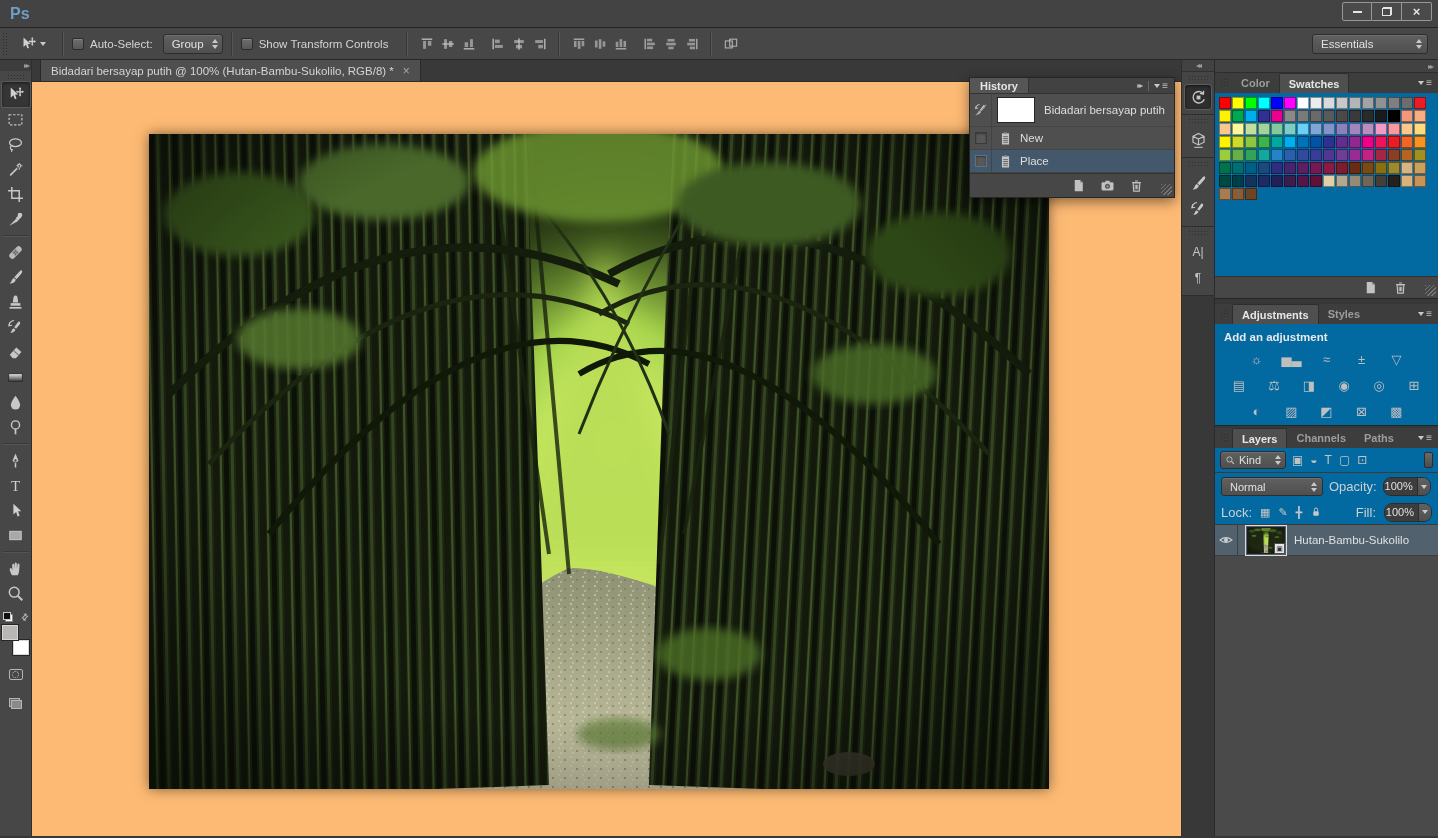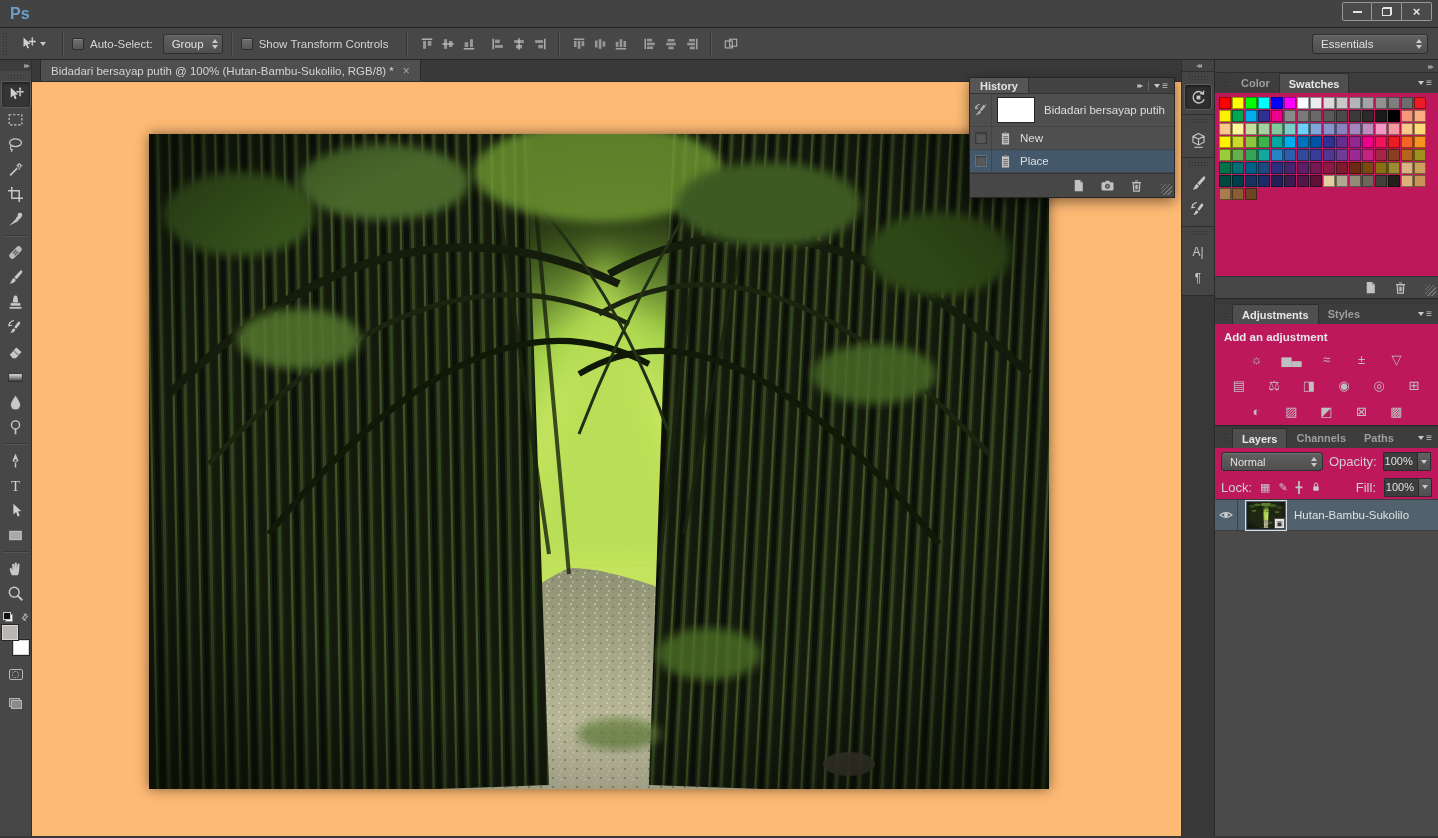--- a/index.html
+++ b/index.html
@@ -119,21 +119,21 @@
   .dock-grip { width:20px; height:6px; margin:3px 0 2px;
                background-image:radial-gradient(#2e2e2e 40%, transparent 41%); background-size:3px 3px; }
   .dock-btn { width:26px; height:24px; display:flex; align-items:center; justify-content:center;
               border-radius:3px; color:#c6c6c6; font-size:12px; margin-top:2px; }
   .dock-btn.active { background:#2e2e2e; box-shadow:inset 0 1px 3px rgba(0,0,0,.6), 0 0 0 1px #5c5c5c; }
 
   
   .panels { width:224px; background:#383838; display:flex; flex-direction:column; border-left:1px solid #2a2a2a; flex:none; }
   .panels-head { height:13px; background:#424242; color:#9a9a9a; font-size:8px; line-height:13px;
                  text-align:right; padding-right:6px; letter-spacing:-2px; border-bottom:1px solid #2d2d2d; }
-  .panel { background:#be185d; border-bottom:1px solid #262626; }
+  .panel { background:#0369a1; border-bottom:1px solid #262626; }
   .ptabs { height:20px; background:#3d3d3d; display:flex; align-items:stretch; }
   .ptab-grip { width:9px; margin:5px 3px 5px 5px;
                background-image:radial-gradient(#2d2d2d 36%, transparent 37%); background-size:3px 3px; }
   .ptab { padding:0 9px; display:flex; align-items:center; font-size:11px; font-weight:bold; color:#9d9d9d; }
   .ptab.active { background:#4f4f4f; color:#e6e6e6; border:1px solid #2e2e2e; border-bottom:none; border-radius:2px 2px 0 0; }
   .ptabs .pmenu { margin-left:auto; padding-right:6px; }
   .swatches-body { min-height:183px; padding:4px; display:grid; grid-template-columns:repeat(16,12px);
                    grid-auto-rows:12px; gap:1px; align-content:start; }
   .swatch { width:12px; height:12px; border:1px solid rgba(0,0,0,.4); }
   .pfoot { height:22px; background:#474747; border-top:1px solid #333; display:flex; align-items:center;
@@ -146,21 +146,21 @@
 
   .layers { flex:1; display:flex; flex-direction:column; border-bottom:none; }
   .lfilter { height:25px; display:flex; align-items:center; padding:0 5px; gap:6px; border-bottom:1px solid #3b3b3b; }
   .combo-kind { width:66px; height:18px; padding:0 4px; gap:3px; font-size:11px; }
   .lf-icons { display:flex; align-items:center; gap:7px; color:#c3c3c3; font-size:12px; }
   .lf-toggle { margin-left:auto; width:9px; height:16px; background:linear-gradient(#6a6a6a,#4c4c4c);
                border:1px solid #2c2c2c; border-radius:2px; }
   .lblend { height:27px; display:flex; align-items:center; padding:0 6px; gap:6px; }
   .combo-blend { width:102px; height:19px; font-size:11px; }
   .small-label { font-size:13px; color:#cfcfcf; }
-  .val-combo { display:flex; align-items:center; height:19px; border:1px solid #2c2c2c; border-radius:1px; overflow:hidden; }
+  .val-combo { display:flex; align-items:center; height:19px; border:1px solid #2c2c2c; border-radius:8px; overflow:hidden; }
   .val-combo .val { width:33px; text-align:right; padding-right:4px; font-size:11px; color:#e0e0e0;
                     background:#3d3d3d; align-self:stretch; line-height:17px; }
   .val-combo .drop { width:13px; align-self:stretch; background:linear-gradient(#616161,#4f4f4f);
                      border-left:1px solid #2c2c2c; display:flex; align-items:center; justify-content:center; }
   .llock { height:25px; display:flex; align-items:center; padding:0 6px; gap:8px; border-bottom:1px solid #3b3b3b; }
   .lock-icons { display:flex; align-items:center; gap:8px; color:#c3c3c3; font-size:11px; }
   .llist { flex:1; background:#4a4a4a; }
   .lrow { height:31px; display:flex; align-items:center; border-bottom:1px solid #3d3d3d;
           font-size:11.5px; color:#e0e0e0; background:#4f4f4f; }
   .lrow.selected { background:#51616d; }
@@ -964,20 +964,40 @@
       <div class="ptabs" id="layer-tabs">
           <span class="ptab-grip"></span>
           <div class="ptab active">Layers</div>
           <div class="ptab">Channels</div>
           <div class="ptab">Paths</div>
           <span class="pmenu">
             <span class="tri down"></span>
             <span class="bars">≡</span>
           </span>
         </div>
+      <div class="lfilter">
+        <div class="combo combo-kind">
+          <svg width="11" height="11" viewBox="0 0 16 16">
+              <use href="#i-search"></use>
+            </svg>
+          <span>Kind</span>
+          <span class="spin">
+              <span class="tri up"></span>
+              <span class="tri down"></span>
+            </span>
+        </div>
+        <div class="lf-icons" id="lf-icons">
+            <span>▣</span>
+            <span>◒</span>
+            <span>T</span>
+            <span>▢</span>
+            <span>⊡</span>
+          </div>
+        <span class="lf-toggle"></span>
+      </div>
       <div class="lblend">
         <div class="combo combo-blend">
           <span>Normal</span>
           <span class="spin">
               <span class="tri up"></span>
               <span class="tri down"></span>
             </span>
         </div>
         <span class="small-label">Opacity:</span>
         <div class="val-combo">

